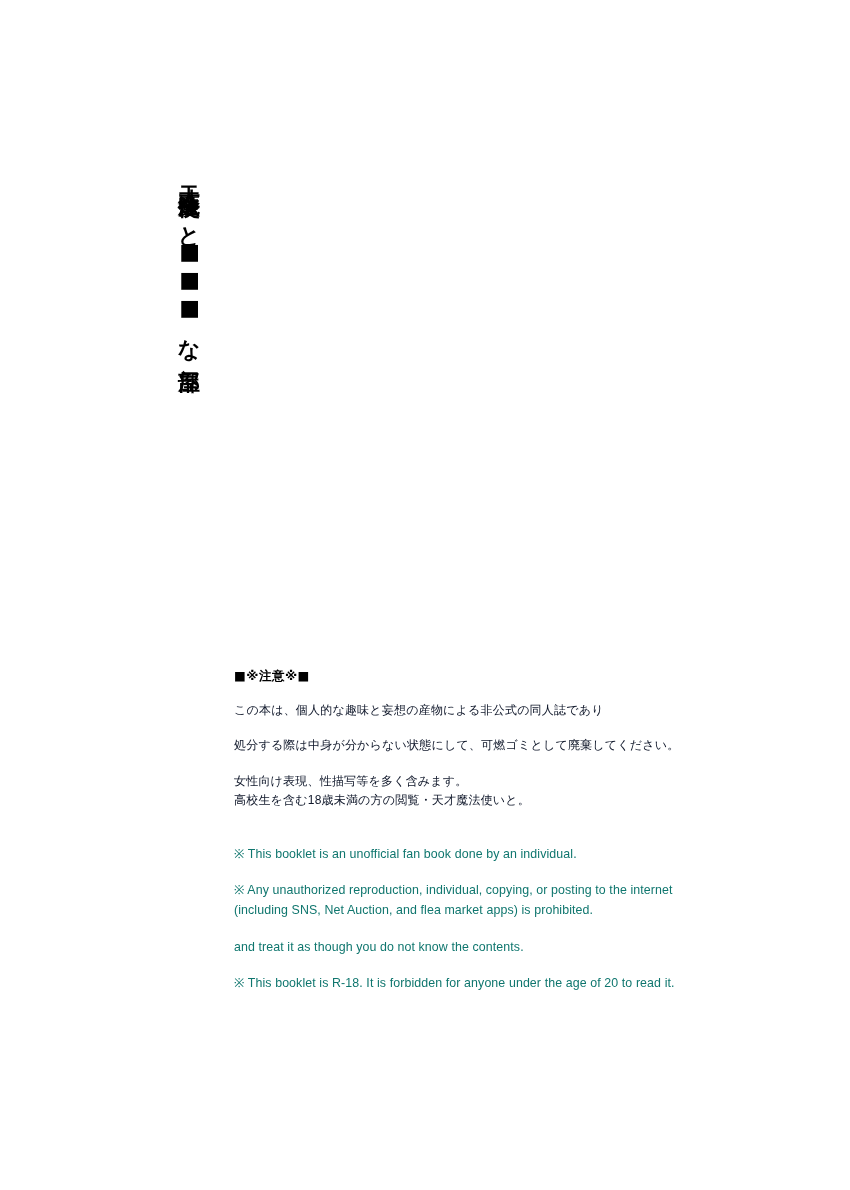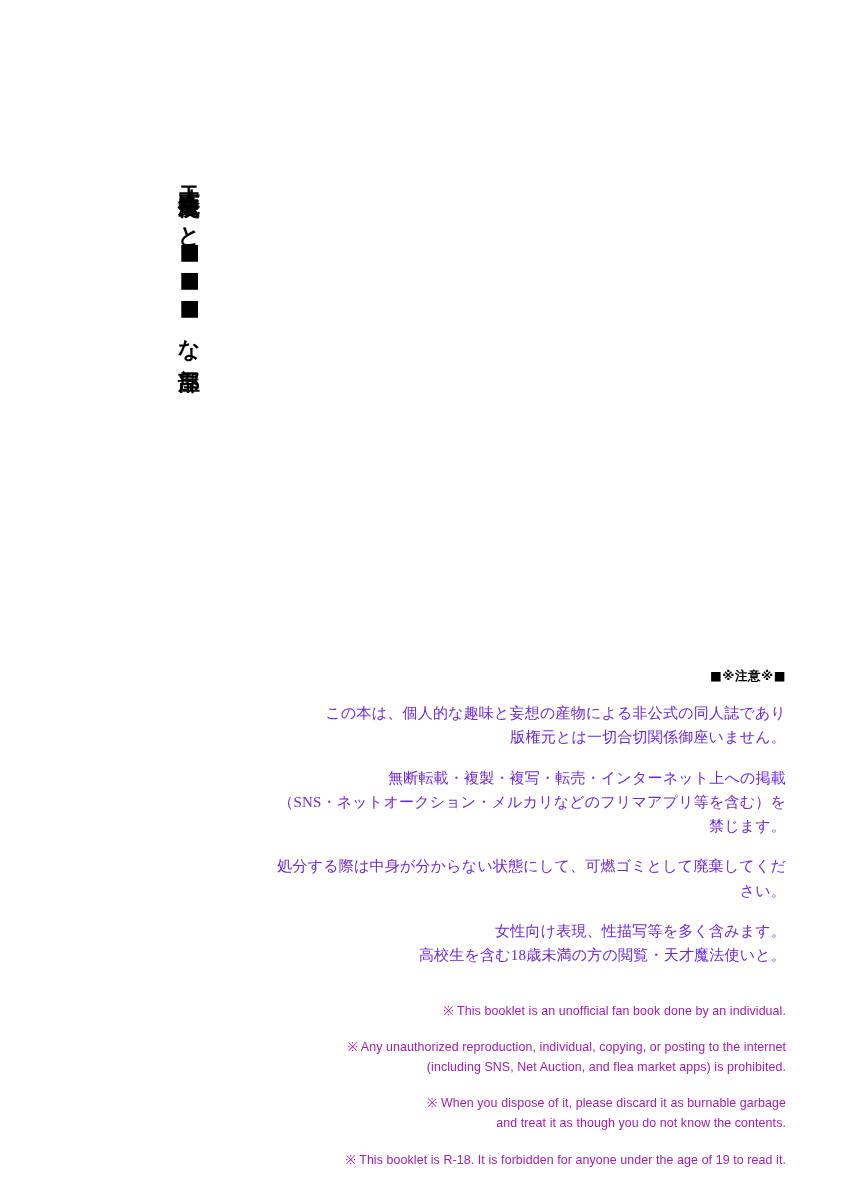--- a/index.html
+++ b/index.html
@@ -28,53 +28,53 @@
     font-weight: 700;
     letter-spacing: 3px;
     line-height: 1.05;
     color: #000000;
     white-space: nowrap;
   }
 
   
   .notice-block {
     position: absolute;
-    left: 266px;
+    left: 234px;
     top: 668px;
     width: 520px;
-    text-align: right;
+    text-align: left;
   }
   .notice-heading {
     font-family: "DejaVu Sans", "Liberation Sans", sans-serif;
     font-size: 12.5px;
     font-weight: 700;
     letter-spacing: 0.5px;
     color: #000000;
     margin: 0 0 18px 0;
     line-height: 1.2;
   }
   .jp-para {
-    font-family: Liberation Serif, serif;
-    font-size: 15px;
+    font-family: Liberation Sans, sans-serif;
+    font-size: 12px;
     line-height: 1.62;
-    color: #6d28d9;
+    color: #0f172a;
     margin: 0 0 16px 0;
     letter-spacing: 0.2px;
   }
   .jp-para.tight {
     margin-bottom: 16px;
   }
   .en-block {
     margin-top: 34px;
   }
   .en-para {
     font-family: "Liberation Sans", sans-serif;
     font-size: 12.4px;
     line-height: 1.58;
-    color: #a21caf;
+    color: #0f766e;
     margin: 0 0 17px 0;
     letter-spacing: 0.1px;
   }
   .en-para .ln {
     display: block;
   }
   .jp-para .ln {
     display: block;
   }
 </style>
@@ -82,27 +82,22 @@
 <body>
 
 <div class="vertical-title">天才魔法使いと■■■な部屋</div>
 
 <div class="notice-block">
 
   <p class="notice-heading">■※注意※■</p>
 
   <p class="jp-para">
     <span class="ln">この本は、個人的な趣味と妄想の産物による非公式の同人誌であり</span>
-    <span class="ln">版権元とは一切合切関係御座いません。</span>
   </p>
 
-  <p class="jp-para">
-    <span class="ln">無断転載・複製・複写・転売・インターネット上への掲載</span>
-    <span class="ln">（SNS・ネットオークション・メルカリなどのフリマアプリ等を含む）を禁じます。</span>
-  </p>
 
   <p class="jp-para">
     <span class="ln">処分する際は中身が分からない状態にして、可燃ゴミとして廃棄してください。</span>
   </p>
 
   <p class="jp-para tight">
     <span class="ln">女性向け表現、性描写等を多く含みます。</span>
     <span class="ln">高校生を含む18歳未満の方の閲覧・天才魔法使いと。</span>
   </p>
 
@@ -111,22 +106,21 @@
     <p class="en-para">
       <span class="ln">※ This booklet is an unofficial fan book done by an individual.</span>
     </p>
 
     <p class="en-para">
       <span class="ln">※ Any unauthorized reproduction, individual, copying, or posting to the internet</span>
       <span class="ln">(including SNS, Net Auction, and flea market apps) is prohibited.</span>
     </p>
 
     <p class="en-para">
-      <span class="ln">※ When you dispose of it, please discard it as burnable garbage</span>
       <span class="ln">and treat it as though you do not know the contents.</span>
     </p>
 
     <p class="en-para">
-      <span class="ln">※ This booklet is R-18. It is forbidden for anyone under the age of 19 to read it.</span>
+      <span class="ln">※ This booklet is R-18. It is forbidden for anyone under the age of 20 to read it.</span>
     </p>
 
   </div>
 </div>
 
 </body></html>

